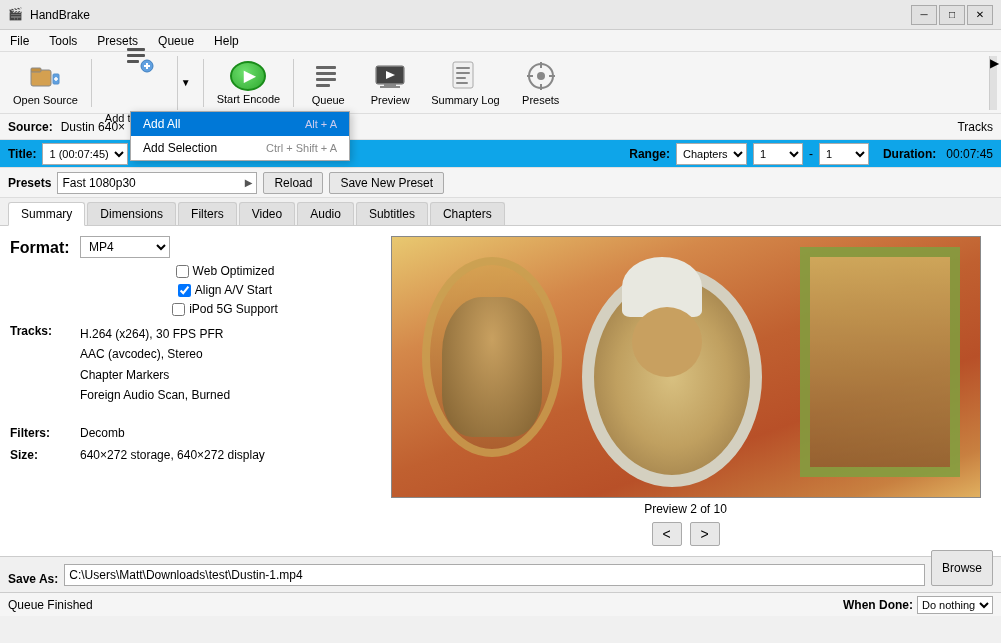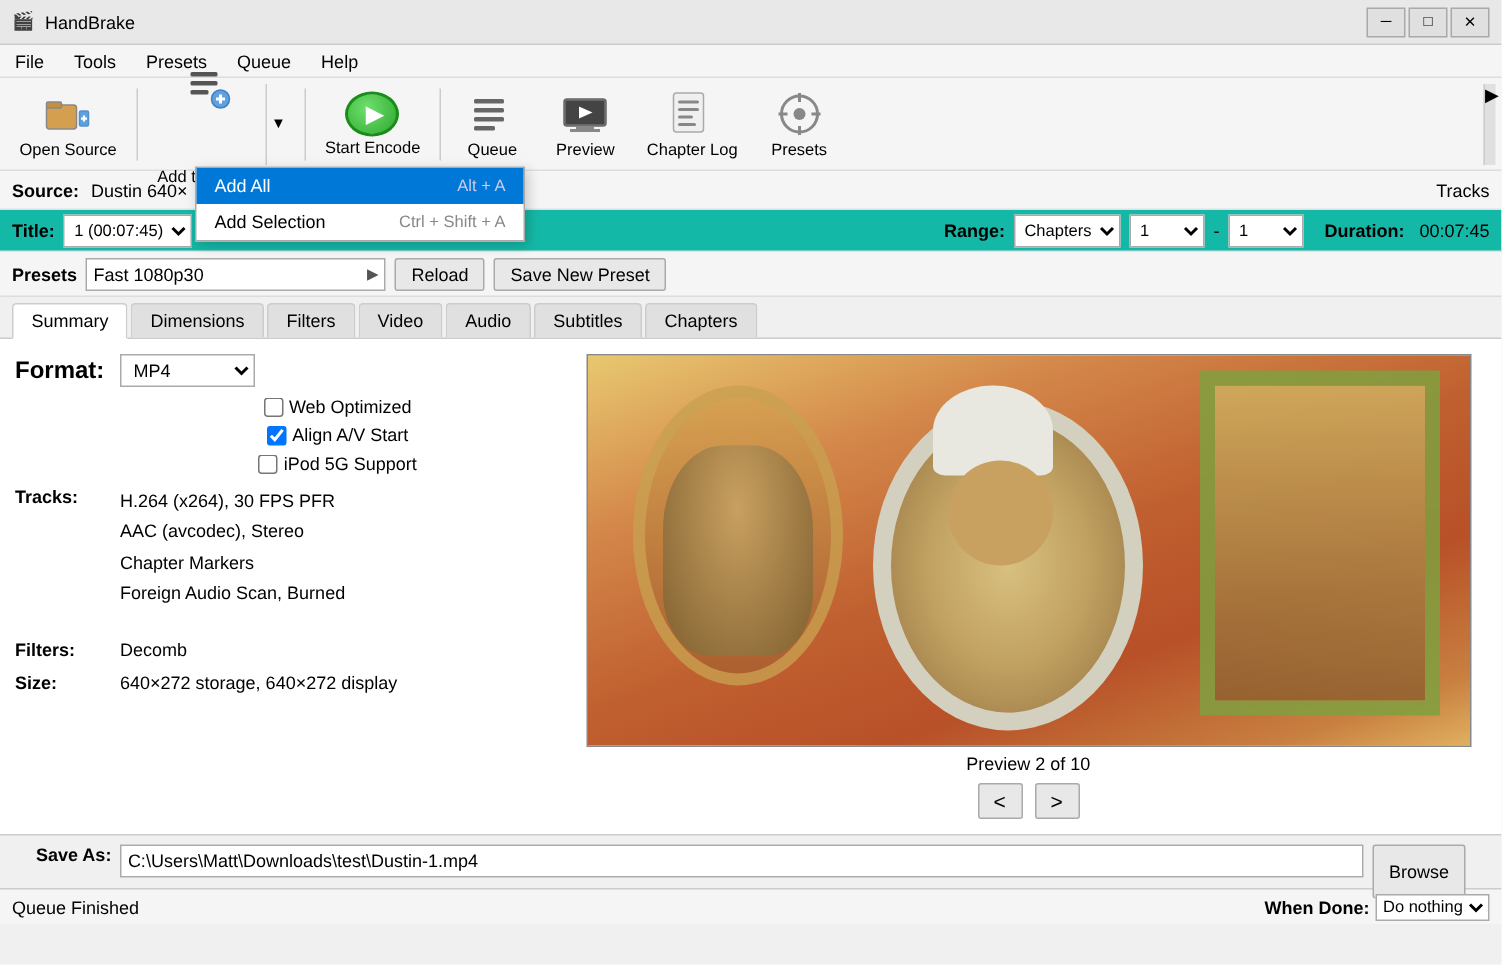--- a/index.html
+++ b/index.html
@@ -26,21 +26,21 @@
     
     .play-btn { width: 36px; height: 36px; background: radial-gradient(circle at 40% 35%, #6ee06e, #2ea82e); border-radius: 50%; display: flex; align-items: center; justify-content: center; cursor: pointer; border: 2px solid #1a8c1a; }
     .play-icon { color: white; font-size: 16px; margin-left: 3px; }
 
     
     .source-row { background: #f5f5f5; padding: 4px 8px; display: flex; align-items: center; gap: 8px; border-bottom: 1px solid #e0e0e0; height: 26px; }
     .source-label { font-weight: bold; font-size: 12px; }
     .source-value { font-size: 12px; }
 
     
-    .title-row { background: #14b8a6; padding: 3px 8px; display: flex; align-items: center; gap: 6px; border-bottom: 1px solid #e0e0e0; height: 28px; }
+    .title-row { background: #0ea5e9; padding: 3px 8px; display: flex; align-items: center; gap: 6px; border-bottom: 1px solid #e0e0e0; height: 28px; }
     .title-label { font-weight: bold; font-size: 12px; }
     .title-select { font-size: 11px; height: 22px; border: 1px solid #aaa; background: white; padding: 0 2px; }
     .range-label { font-size: 12px; font-weight: bold; }
     .duration-label { font-size: 12px; font-weight: bold; }
     .duration-value { font-size: 12px; }
 
     
     .presets-row { background: #f5f5f5; padding: 4px 8px; display: flex; align-items: center; gap: 6px; border-bottom: 1px solid #ddd; height: 30px; }
     .presets-label { font-weight: bold; font-size: 12px; }
     .presets-select-wrap { display: flex; align-items: center; border: 1px solid #aaa; background: white; height: 22px; padding: 0 4px; min-width: 200px; }
@@ -74,21 +74,21 @@
     .info-label { font-weight: bold; width: 70px; font-size: 12px; }
     .info-value { font-size: 12px; flex: 1; }
 
     
     .preview-img { width: 590px; height: 265px; background: linear-gradient(135deg, #c8a060 0%, #d4884a 20%, #e8c080 40%, #b06030 60%, #c89050 80%, #d0a060 100%); position: relative; overflow: hidden; border: 1px solid #888; }
     .preview-label { font-size: 12px; color: #000; margin-top: 4px; text-align: center; }
     .preview-nav { display: flex; gap: 8px; margin-top: 6px; }
     .preview-nav-btn { width: 30px; height: 24px; background: #e8e8e8; border: 1px solid #aaa; cursor: pointer; display: flex; align-items: center; justify-content: center; font-size: 14px; border-radius: 2px; }
 
     
-    .saveas-bar { background: #f0f0f0; border-top: 1px solid #ccc; padding: 6px 24px; display: flex; align-items: flex-start; gap: 6px; height: 36px; }
+    .saveas-bar { background: #f0f0f0; border-top: 1px solid #ccc; padding: 6px 8px; display: flex; align-items: flex-end; gap: 6px; height: 36px; }
     .saveas-label { font-weight: bold; font-size: 12px; white-space: nowrap; }
     .saveas-input { flex: 1; height: 22px; border: 1px solid #aaa; padding: 0 4px; font-size: 12px; background: white; }
     .saveas-browse { height: 36px; padding: 0 10px; font-size: 12px; background: #e8e8e8; border: 1px solid #aaa; cursor: pointer; border-radius: 2px; }
 
     
     .statusbar { background: #f5f5f5; border-top: 1px solid #ccc; height: 24px; display: flex; align-items: center; padding: 0 8px; justify-content: space-between; }
     .status-left { font-size: 12px; }
     .status-right { font-size: 12px; display: flex; align-items: center; gap: 4px; }
     .when-done-label { font-weight: bold; }
     .when-done-select { font-size: 11px; height: 18px; border: 1px solid #aaa; background: white; }
@@ -196,21 +196,21 @@
   <div class="tb-btn">
     <div class="tb-icon">
       <svg width="32" height="32" viewBox="0 0 32 32">
         <rect x="4" y="2" width="20" height="26" rx="2" fill="#f0f0f0" stroke="#aaa" stroke-width="1"></rect>
         <rect x="7" y="7" width="14" height="2" rx="1" fill="#888"></rect>
         <rect x="7" y="12" width="14" height="2" rx="1" fill="#888"></rect>
         <rect x="7" y="17" width="10" height="2" rx="1" fill="#888"></rect>
         <rect x="7" y="22" width="12" height="2" rx="1" fill="#888"></rect>
       </svg>
     </div>
-    <span class="tb-label">Chapter Log</span>
+    <span class="tb-label">Summary Log</span>
   </div>
 
   <div class="tb-btn">
     <div class="tb-icon">
       <svg width="32" height="32" viewBox="0 0 32 32">
         <circle cx="16" cy="16" r="12" fill="none" stroke="#888" stroke-width="2"></circle>
         <circle cx="16" cy="16" r="4" fill="#888"></circle>
         <line x1="16" y1="2" x2="16" y2="8" stroke="#888" stroke-width="2"></line>
         <line x1="16" y1="24" x2="16" y2="30" stroke="#888" stroke-width="2"></line>
         <line x1="2" y1="16" x2="8" y2="16" stroke="#888" stroke-width="2"></line>

